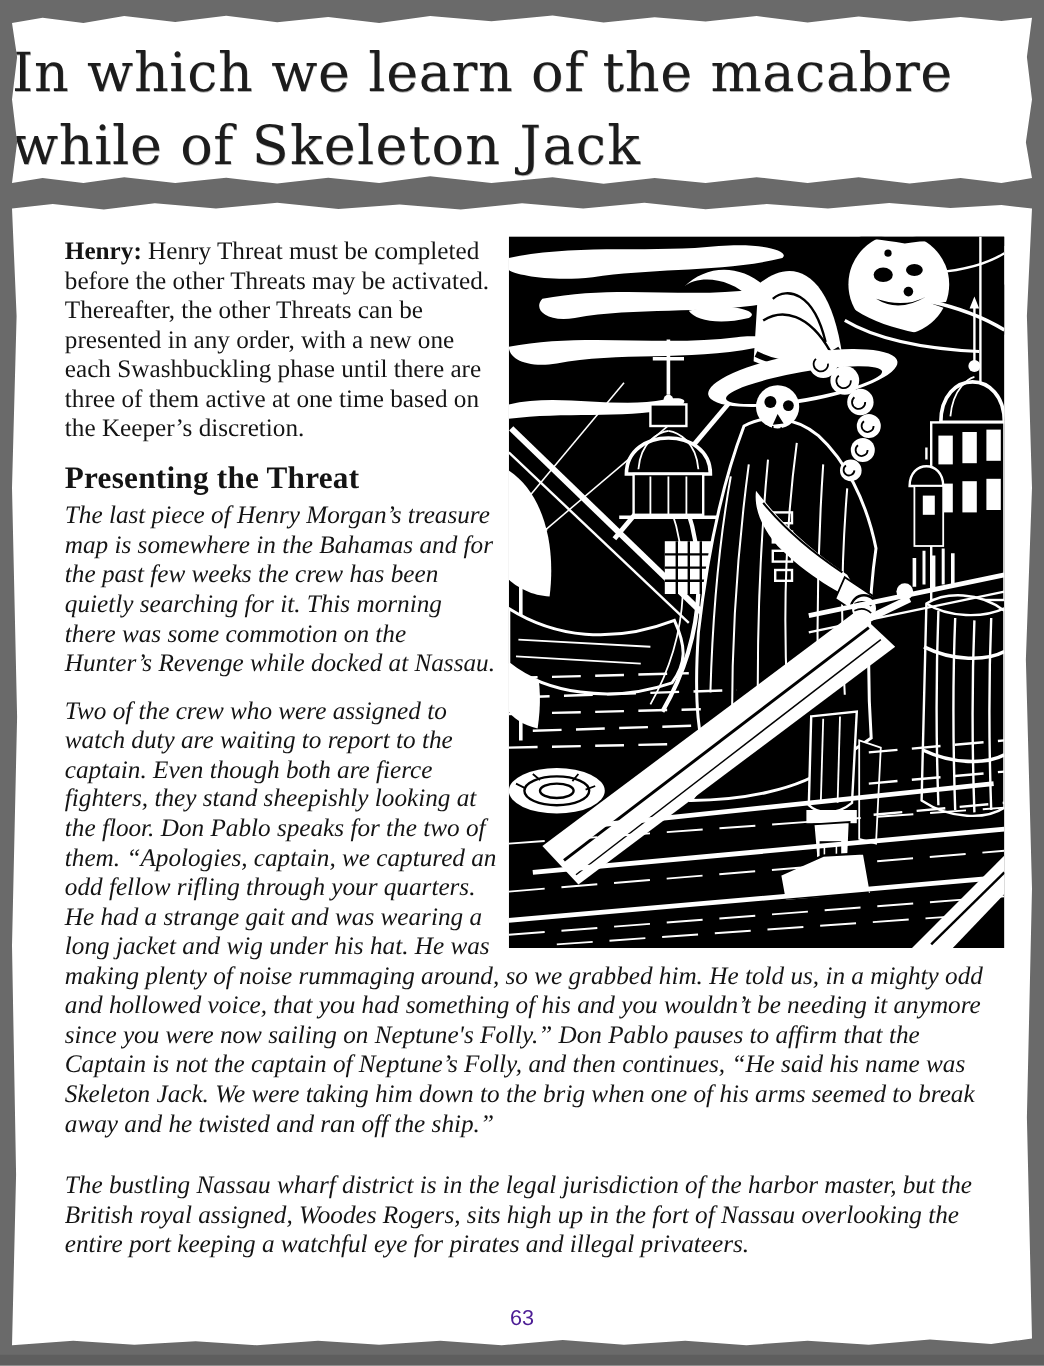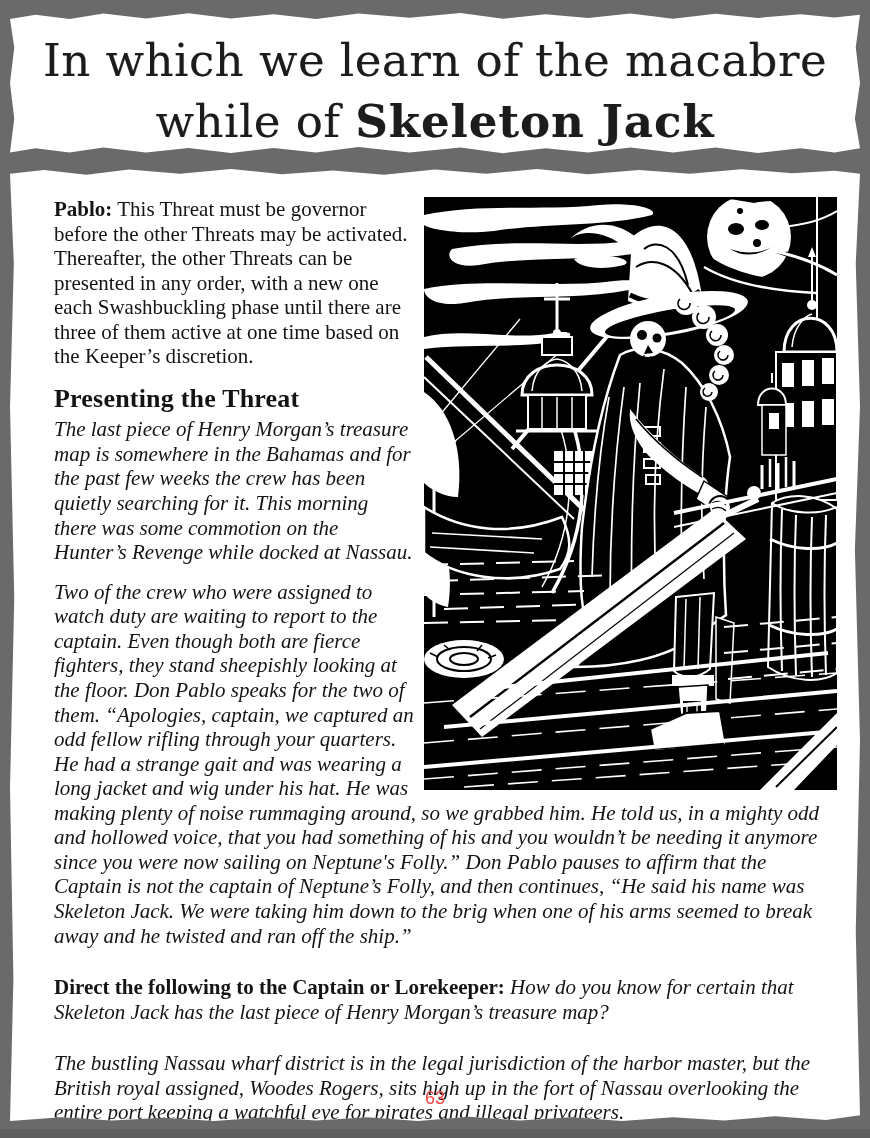--- a/index.html
+++ b/index.html
@@ -9,26 +9,26 @@
     font-family:"Liberation Serif",serif;color:#141414;
   }
   .bottom-shade{position:absolute;left:0;bottom:0;width:870px;height:9px;background:#5e5e5e;}
 
   
   .banner{
     position:absolute;left:10px;top:12px;width:850px;height:142px;background:#ffffff;
     clip-path:polygon(0% 5%,3% 2%,7% 5%,11% 1%,16% 4.5%,21% .8%,26% 4.6%,31% 1.5%,36% 5%,41% 1%,47% 4%,53% .7%,58% 4.8%,63% 1.6%,68% 4.2%,73% 1%,78% 4.8%,83% 1.2%,88% 4.2%,93% 1.5%,97% 3.8%,100% 2%,99.5% 25%,100% 50%,99.4% 75%,100% 96%,97% 99%,93% 96%,88% 99.3%,83% 95.5%,78% 99%,73% 95.5%,68% 99%,63% 96%,58% 99.4%,53% 95.5%,47% 99%,41% 95%,36% 99%,31% 95.8%,26% 99.3%,21% 95.8%,16% 99%,11% 95.5%,7% 99%,3% 96%,0% 99%,.5% 75%,0% 50%,.5% 25%);
   }
   .banner h1{
-    margin:0;padding-top:18px;text-align:center;
+    margin:0;padding-top:18px;text-align:left;
     font-family:"DejaVu Serif",serif;font-weight:400;
     font-size:45px;line-height:61px;color:#1c1c1c;letter-spacing:.5px;
     text-shadow:.4px .4px 0 rgba(0,0,0,.3);
   }
-  .banner .bold-name{font-weight:700;letter-spacing:1px;}
+  .banner .bold-name{font-weight:400;letter-spacing:1px;}
 
   
   .page{
     position:absolute;left:10px;top:168px;width:850px;height:954px;background:#ffffff;
     clip-path:polygon(0% .6%,4% .2%,9% .7%,14% .15%,20% .6%,26% .1%,32% .65%,38% .25%,44% .7%,50% .15%,56% .6%,62% .1%,68% .66%,74% .22%,80% .6%,86% .12%,92% .55%,97% .3%,100% .6%,99.5% 10%,100% 25%,99.4% 40%,100% 60%,99.5% 80%,100% 99.3%,96% 99.8%,90% 99.4%,84% 99.85%,78% 99.5%,72% 99.9%,66% 99.5%,60% 99.85%,54% 99.45%,48% 99.9%,42% 99.5%,36% 99.85%,30% 99.5%,24% 99.9%,18% 99.55%,12% 99.85%,6% 99.5%,0% 99.9%,.4% 85%,0% 65%,.5% 45%,0% 25%,.45% 10%);
   }
   .content{
     padding:29px 23px 0 44px;
     font-size:21px;line-height:1.17;
   }
@@ -40,21 +40,21 @@
     font-size:26px;font-weight:700;margin:2px 0 3px 0;letter-spacing:.2px;
     font-family:"Liberation Serif",serif;
   }
   .runin{font-weight:700;font-style:normal;}
   figure.illustration{
     float:right;width:413px;height:593px;margin:0 0 8px 10px;padding:0;
   }
   figure.illustration svg{display:block;width:413px;height:593px;}
   .page-number{
     position:absolute;left:0;bottom:13px;width:100%;text-align:center;
-    font-family:"Liberation Sans",sans-serif;font-size:18px;color:#ef4444;
+    font-family:"Liberation Sans",sans-serif;font-size:18px;color:#4c1d95;
   }
 </style>
 </head>
 <body>
 
 <div class="banner">
   <h1>
     <span>In which we learn of the macabre</span><br>
     <span>while of </span><span class="bold-name">Skeleton Jack</span>
   </h1>
@@ -287,29 +287,28 @@
             <line x1="0" y1="546" x2="413" y2="512"></line>
             <line x1="0" y1="582" x2="413" y2="550"></line>
             <line x1="40" y1="590" x2="380" y2="566"></line>
           </g>
           <polygon points="336,593 413,516 413,548 370,593" fill="#fff" stroke="none"></polygon>
           <line x1="352" y1="590" x2="413" y2="530" stroke="#000" stroke-width="2"></line>
         </g>
       </svg>
     </figure>
 
-    <p><strong class="runin">Pablo:</strong><span> This Threat must be governor before the other Threats may be activated. Thereafter, the other Threats can be presented in any order, with a new one each Swashbuckling phase until there are three of them active at one time based on the Keeper’s discretion.</span></p>
+    <p><strong class="runin">Henry:</strong><span> Henry Threat must be completed before the other Threats may be activated. Thereafter, the other Threats can be presented in any order, with a new one each Swashbuckling phase until there are three of them active at one time based on the Keeper’s discretion.</span></p>
 
     <h2>Presenting the Threat</h2>
 
     <p class="lore">The last piece of Henry Morgan’s treasure map is somewhere in the Bahamas and for the past few weeks the crew has been quietly searching for it. This morning there was some commotion on the Hunter’s Revenge while docked at Nassau.</p>
 
     <p class="lore para2">Two of the crew who were assigned to watch duty are waiting to report to the captain. Even though both are fierce fighters, they stand sheepishly looking at the floor. Don Pablo speaks for the two of them. “Apologies, captain, we captured an odd fellow rifling through your quarters. He had a strange gait and was wearing a long jacket and wig under his hat. He was making plenty of noise rummaging around, so we grabbed him. He told us, in a mighty odd and hollowed voice, that you had something of his and you wouldn’t be needing it anymore since you were now sailing on Neptune's Folly.” Don Pablo pauses to affirm that the Captain is not the captain of Neptune’s Folly, and then continues, “He said his name was Skeleton Jack. We were taking him down to the brig when one of his arms seemed to break away and he twisted and ran off the ship.”</p>
 
-    <p class="lore direct"><strong class="runin">Direct the following to the Captain or Lorekeeper:</strong><span> How do you know for certain that Skeleton Jack has the last piece of Henry Morgan’s treasure map?</span></p>
 
     <p class="lore">The bustling Nassau wharf district is in the legal jurisdiction of the harbor master, but the British royal assigned, Woodes Rogers, sits high up in the fort of Nassau overlooking the entire port keeping a watchful eye for pirates and illegal privateers.</p>
 
   </div>
 
   <div class="page-number">63</div>
 </div>
 
 <div class="bottom-shade"></div>
 

